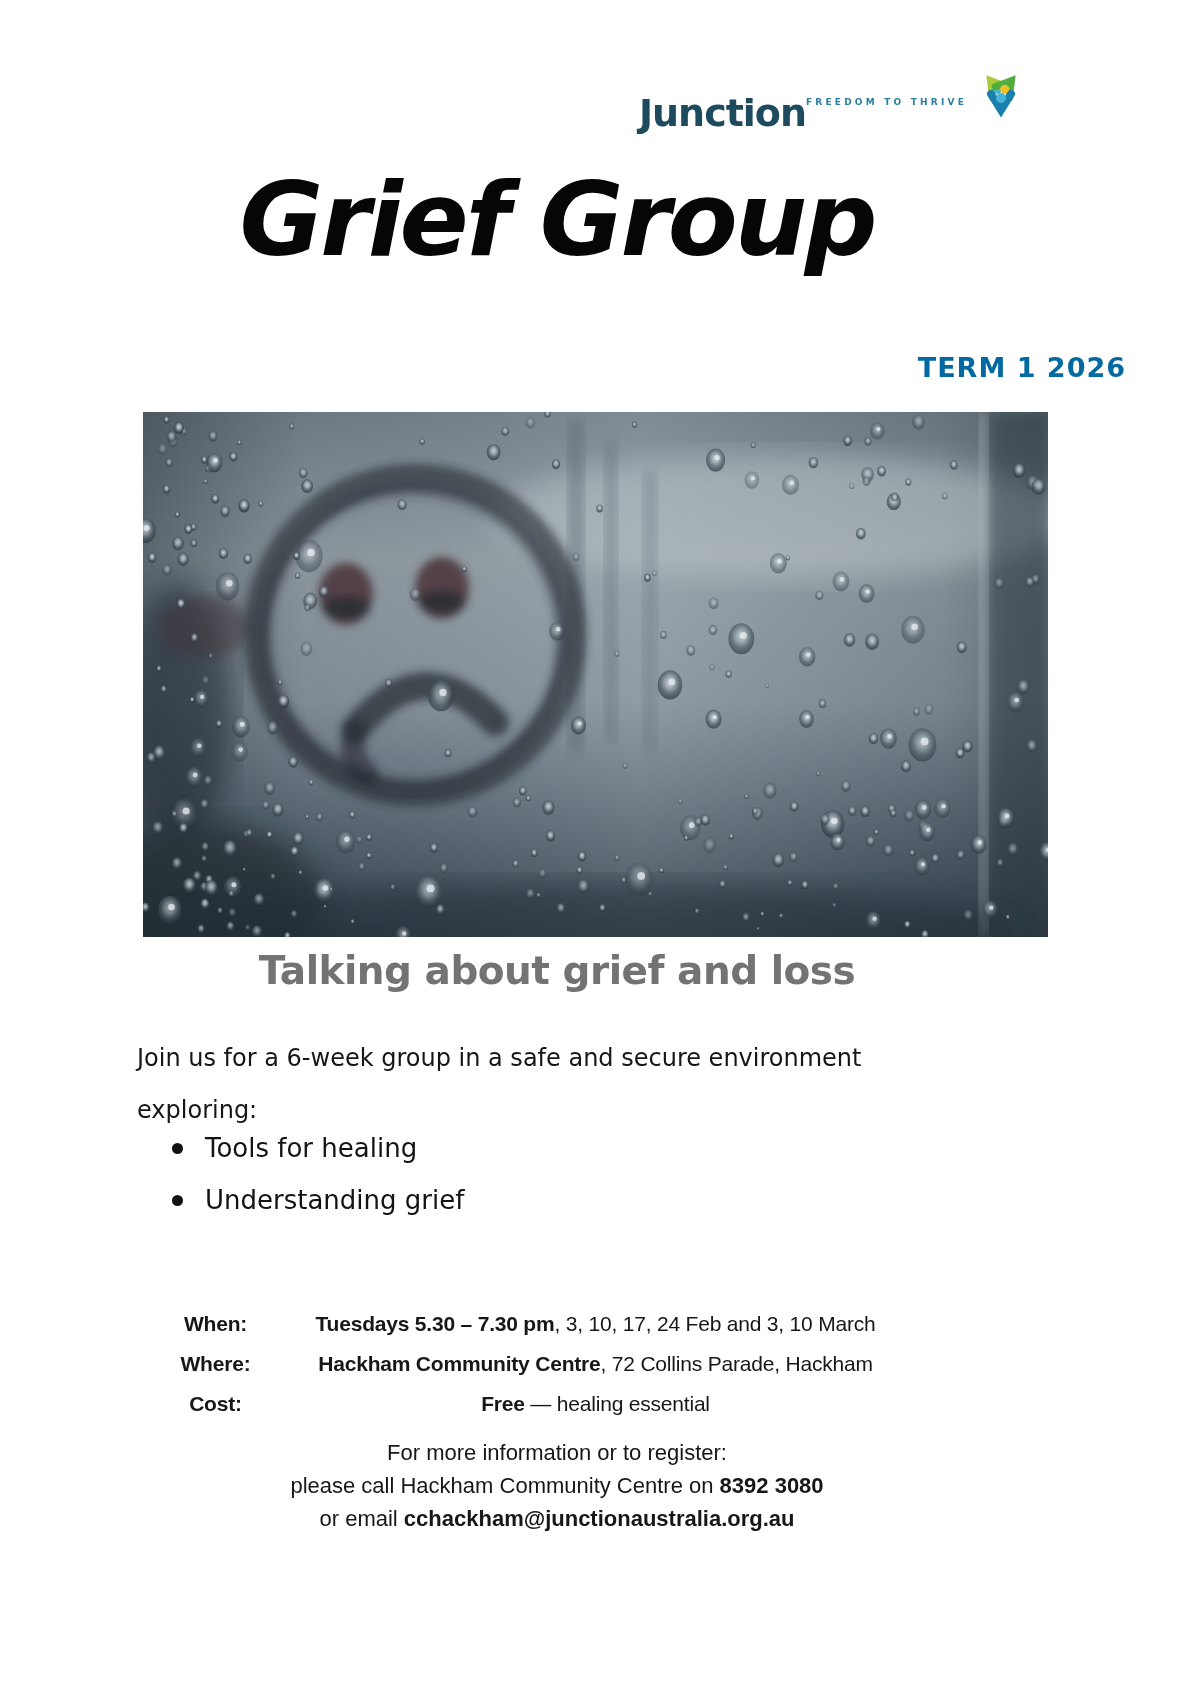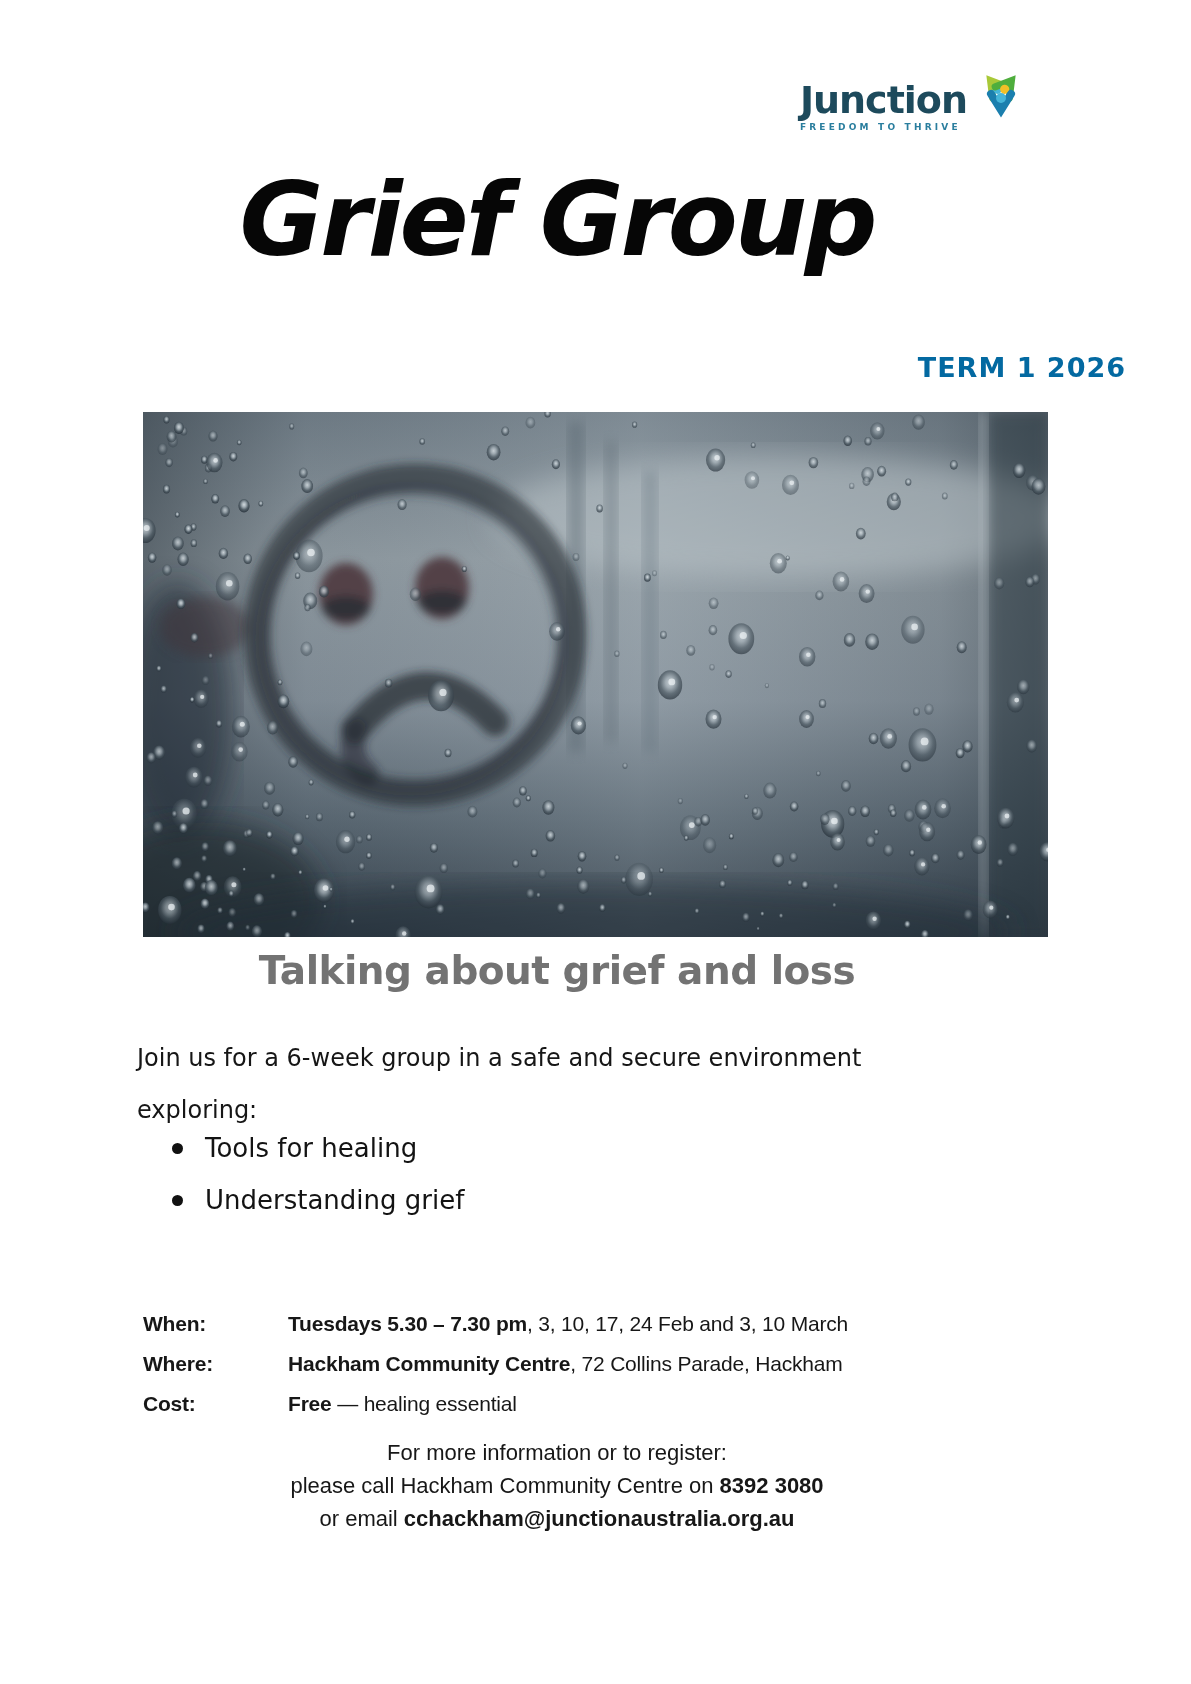--- a/index.html
+++ b/index.html
@@ -2,21 +2,21 @@
 <html><head>
 <meta charset="utf-8">
 <style>
   * { margin:0; padding:0; box-sizing:border-box; }
   html,body { background:#ffffff; }
   body { font-family:"Liberation Sans", sans-serif; color:#111; }
   .page { position:relative; width:1191px; height:1684px; background:#fff; overflow:hidden; }
 
   
   .logo { position:absolute; top:64px; right:160px; display:flex; align-items:flex-end; }
-  .logo-text { display:flex; flex-direction:column; align-items:flex-start; }
+  .logo-text { display:flex; flex-direction:row; align-items:flex-start; }
   .wordmark { font-family:"DejaVu Sans", sans-serif; font-weight:bold; font-size:38px;
               letter-spacing:-1px; color:#1d4a5c; line-height:1; }
   .tagline  { font-family:"DejaVu Sans", sans-serif; font-weight:bold; font-size:9px;
               letter-spacing:3.2px; color:#2a7e9e; margin-top:3px; }
   .logo-mark { width:60px; height:62px; margin-left:4px; margin-bottom:6px; }
 
   
   .title { position:absolute; top:160px; left:0; width:1114px; text-align:center;
            font-family:"DejaVu Sans", sans-serif; font-weight:800; font-size:102px;
            letter-spacing:-3px; color:#060606;font-style:italic; }
@@ -33,21 +33,21 @@
              font-family:"DejaVu Sans", sans-serif; font-weight:bold; font-size:39px;
              letter-spacing:-0.5px; color:#737373; }
   .intro { position:absolute; top:1032px; left:137px; width:840px;
            font-family:"DejaVu Sans", sans-serif; font-size:24px; line-height:52px; color:#161616; }
   .bullets { position:absolute; top:1122px; left:172px; list-style:none; }
   .bullets li { display:flex; align-items:center; height:52px;
                 font-family:"DejaVu Sans", sans-serif; font-size:26px; color:#131313; }
   .dot { width:11px; height:11px; border-radius:50%; background:#111; margin-right:22px; flex:0 0 auto; }
 
   
-  .details { position:absolute; top:1312px; left:143px; width:760px; }
+  .details { position:absolute; top:1312px; left:143px; width:760px;text-align:center; }
   .drow { display:grid; grid-template-columns:145px 1fr; align-items:baseline; height:40px;
           font-size:21px; letter-spacing:-0.2px; color:#171717; }
   .dlabel { font-weight:bold; }
   .dbold  { font-weight:bold; }
 
   
   .footer { position:absolute; top:1436px; left:137px; width:840px; text-align:center;
             font-size:22px; line-height:33px; color:#171717; }
   .fbold { font-weight:bold; }
 </style>

